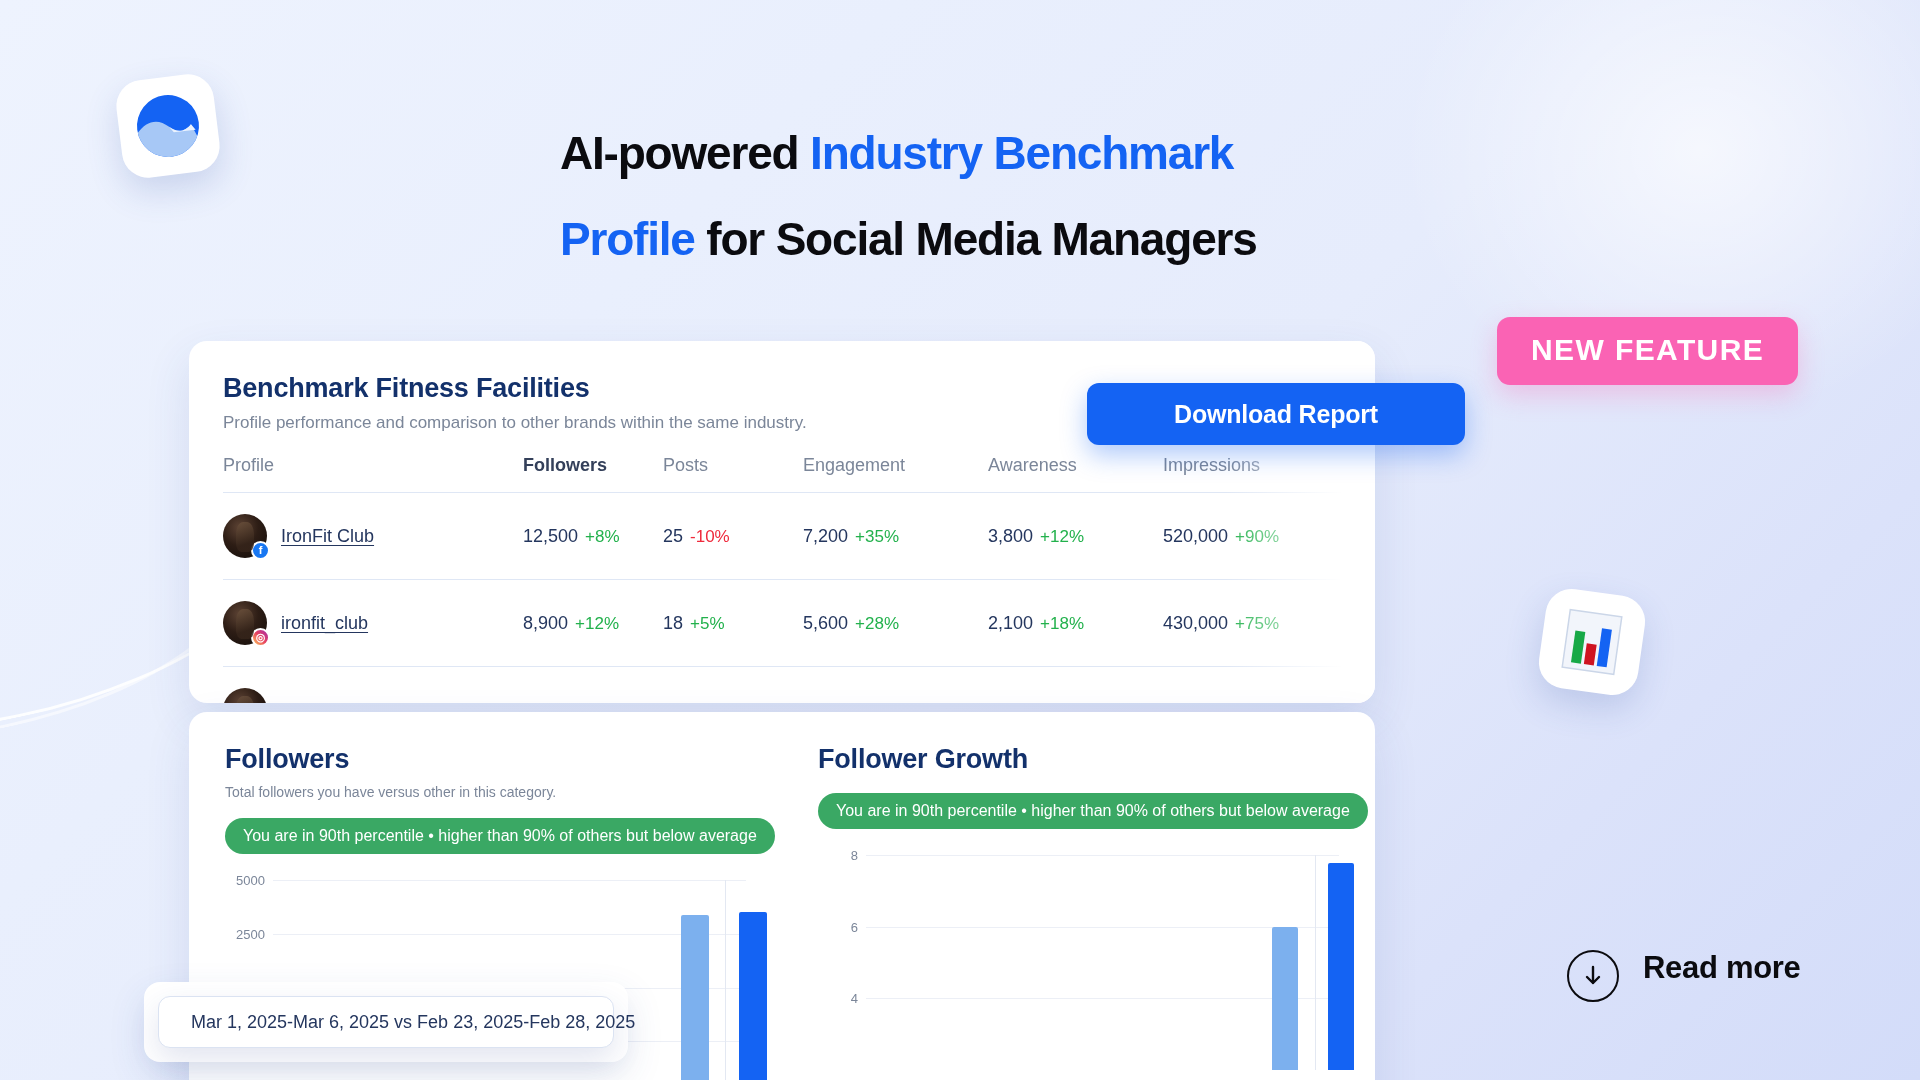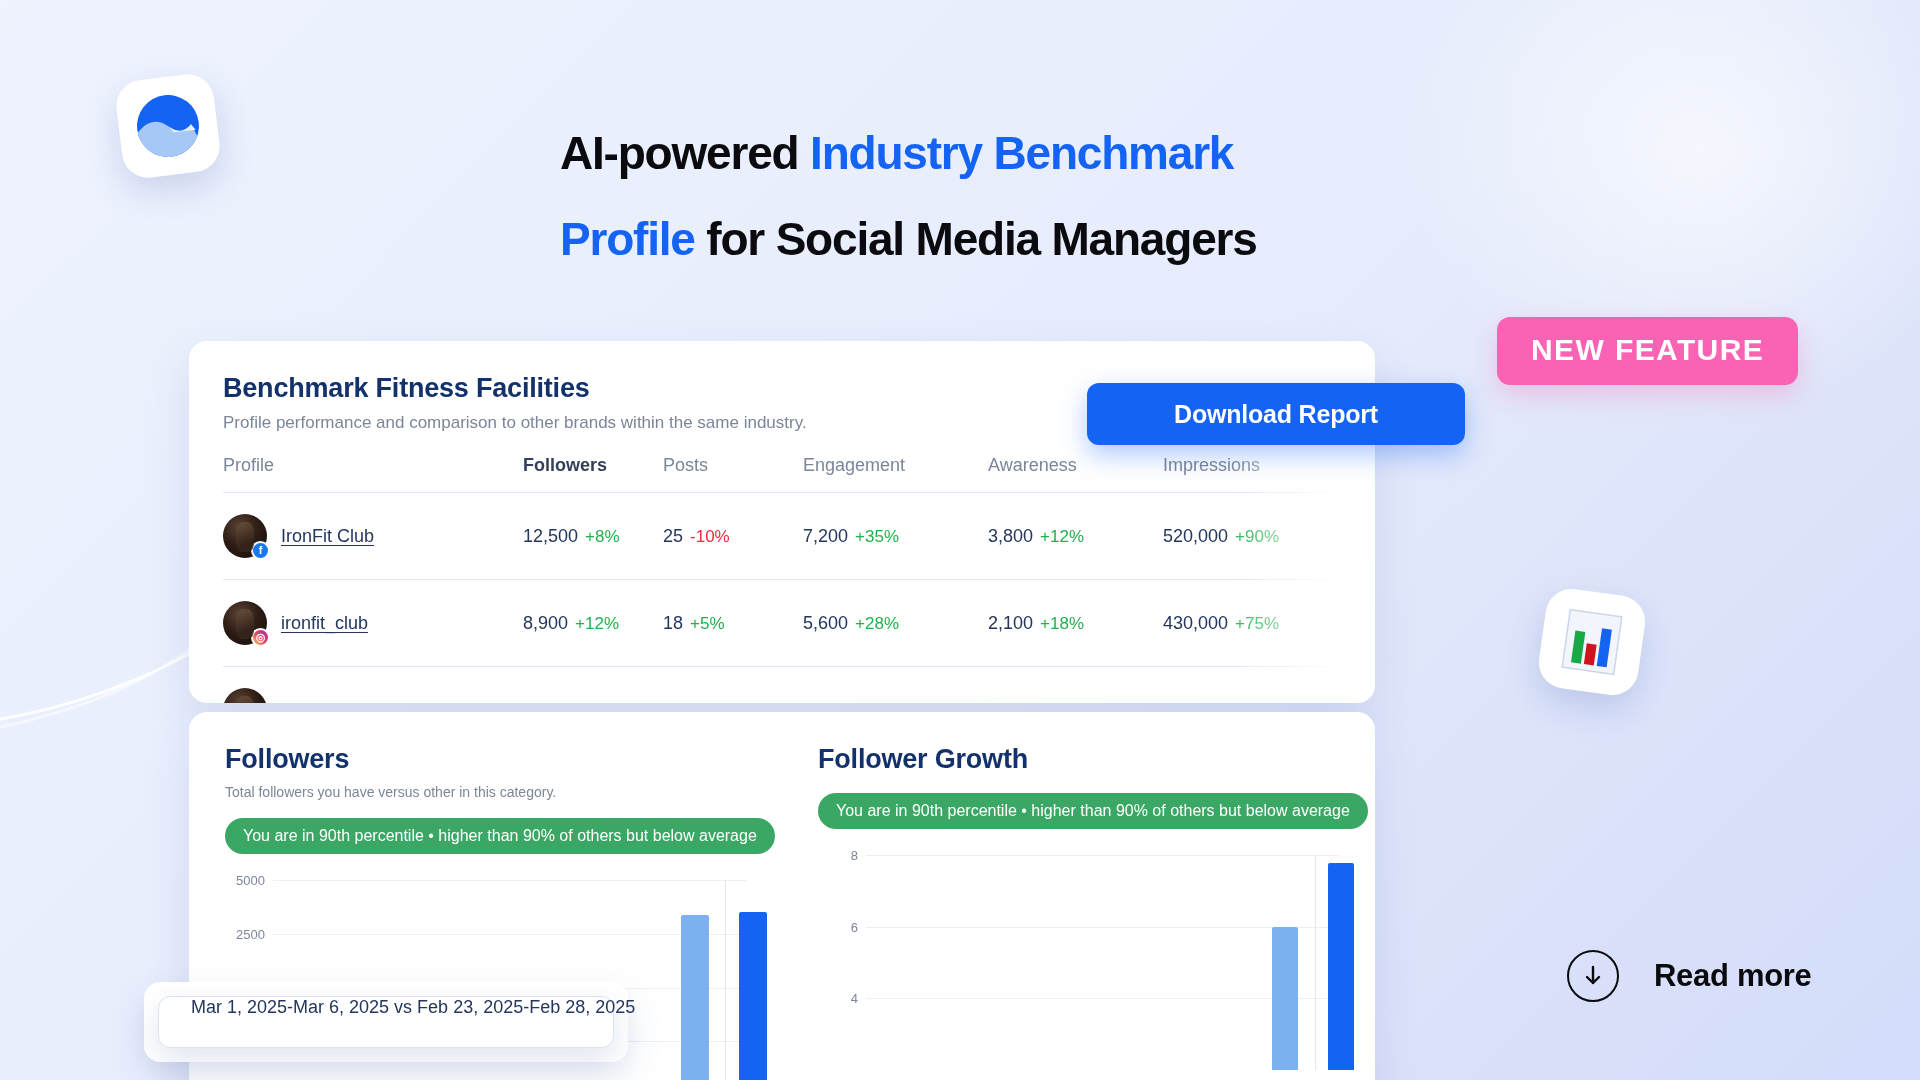--- a/index.html
+++ b/index.html
@@ -173,34 +173,34 @@
   .bar { position: absolute; bottom: 0; border-radius: 2px 2px 0 0; }
   .bar.light { background: #7cb0ee; }
   .bar.dark  { background: #1463f3; }
   .vdiv { position: absolute; top: 0; bottom: 0; width: 1px; background: #e3e8f2; }
 
   
   .daterange {
     position: absolute; left: 158px; top: 996px;
     width: 456px; height: 52px;
     background: #ffffff; border: 1px solid #dbe3f2; border-radius: 12px;
-    display: flex; gap: 14px; padding: 0 18px;
+    display: flex; align-items: center; gap: 14px; padding: 0 18px;
     box-shadow: 0 12px 30px rgba(48,74,150,0.14);
   }
   .daterange .dr-text { font-size: 18px; color: #24365e; white-space: nowrap; }
   .daterange-wrap {
     position: absolute; left: 144px; top: 982px; width: 484px; height: 80px;
     background: #ffffff; border-radius: 16px;
     box-shadow: 0 14px 36px rgba(48,74,150,0.13);
   }
 
   
   .readmore {
     position: absolute; left: 1567px; top: 950px;
-    display: flex; align-items: center; gap: 35px; cursor: pointer;
+    display: flex; align-items: flex-start; gap: 24px; cursor: pointer;
   }
   .readmore .circle {
     width: 52px; height: 52px; border-radius: 50%;
     border: 2.5px solid #0b0b0f;
     display: flex; align-items: center; justify-content: center;
   }
   .readmore .rm-text { font-size: 31px; font-weight: 700; color: #0b0b0f; letter-spacing: -0.3px; }
 </style>
 </head>
 <body>

